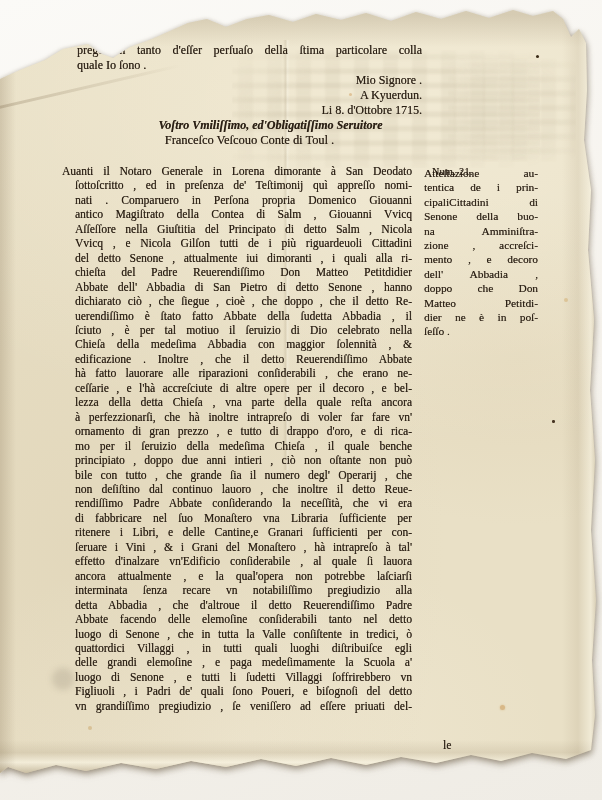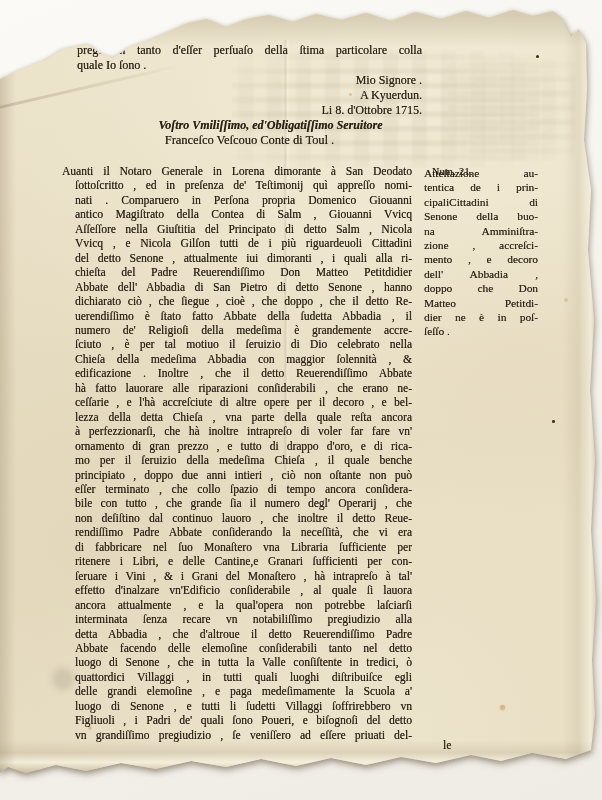--- a/index.html
+++ b/index.html
@@ -142,32 +142,30 @@
         <div>ſottoſcritto , ed in preſenza de' Teſtimonij quì appreſſo nomi-</div>
         <div>nati . Comparuero in Perſona propria Domenico Giouanni</div>
         <div>antico Magiſtrato della Contea di Salm , Giouanni Vvicq</div>
         <div>Aſſeſſore nella Giuſtitia del Principato di detto Salm , Nicola</div>
         <div>Vvicq , e Nicola Gilſon tutti de i più riguardeuoli Cittadini</div>
         <div>del detto Senone , attualmente iui dimoranti , i quali alla ri-</div>
         <div>chieſta del Padre Reuerendiſſimo Don Matteo Petitdidier</div>
         <div>Abbate dell' Abbadia di San Pietro di detto Senone , hanno</div>
         <div>dichiarato ciò , che ſiegue , cioè , che doppo , che il detto Re-</div>
         <div>uerendiſſimo è ſtato fatto Abbate della ſudetta Abbadia , il</div>
-        <div>numero de' Religioſi della medeſima è grandemente accre-</div>
         <div>ſciuto , è per tal motiuo il ſeruizio di Dio celebrato nella</div>
         <div>Chieſa della medeſima Abbadia con maggior ſolennità , &amp;</div>
         <div>edificazione . Inoltre , che il detto Reuerendiſſimo Abbate</div>
         <div>hà fatto lauorare alle riparazioni conſiderabili , che erano ne-</div>
         <div>ceſſarie , e l'hà accreſciute di altre opere per il decoro , e bel-</div>
         <div>lezza della detta Chieſa , vna parte della quale reſta ancora</div>
         <div>à perfezzionarſi, che hà inoltre intrapreſo di voler far fare vn'</div>
         <div>ornamento di gran prezzo , e tutto di drappo d'oro, e di rica-</div>
         <div>mo per il ſeruizio della medeſima Chieſa , il quale benche</div>
         <div>principiato , doppo due anni intieri , ciò non oſtante non può</div>
-        <div>eſſer terminato , che collo ſpazio di tempo ancora conſidera-</div>
         <div>bile con tutto , che grande ſia il numero degl' Operarij , che</div>
         <div>non deſiſtino dal continuo lauoro , che inoltre il detto Reue-</div>
         <div>rendiſſimo Padre Abbate conſiderando la neceſſità, che vi era</div>
         <div>di fabbricare nel ſuo Monaſtero vna Libraria ſufficiente per</div>
         <div>ritenere i Libri, e delle Cantine,e Granari ſufficienti per con-</div>
         <div>ſeruare i Vini , &amp; i Grani del Monaſtero , hà intrapreſo à tal'</div>
         <div>effetto d'inalzare vn'Edificio conſiderabile , al quale ſi lauora</div>
         <div>ancora attualmente , e la qual'opera non potrebbe laſciarſi</div>
         <div>interminata ſenza recare vn notabiliſſimo pregiudizio alla</div>
         <div>detta Abbadia , che d'altroue il detto Reuerendiſſimo Padre</div>

